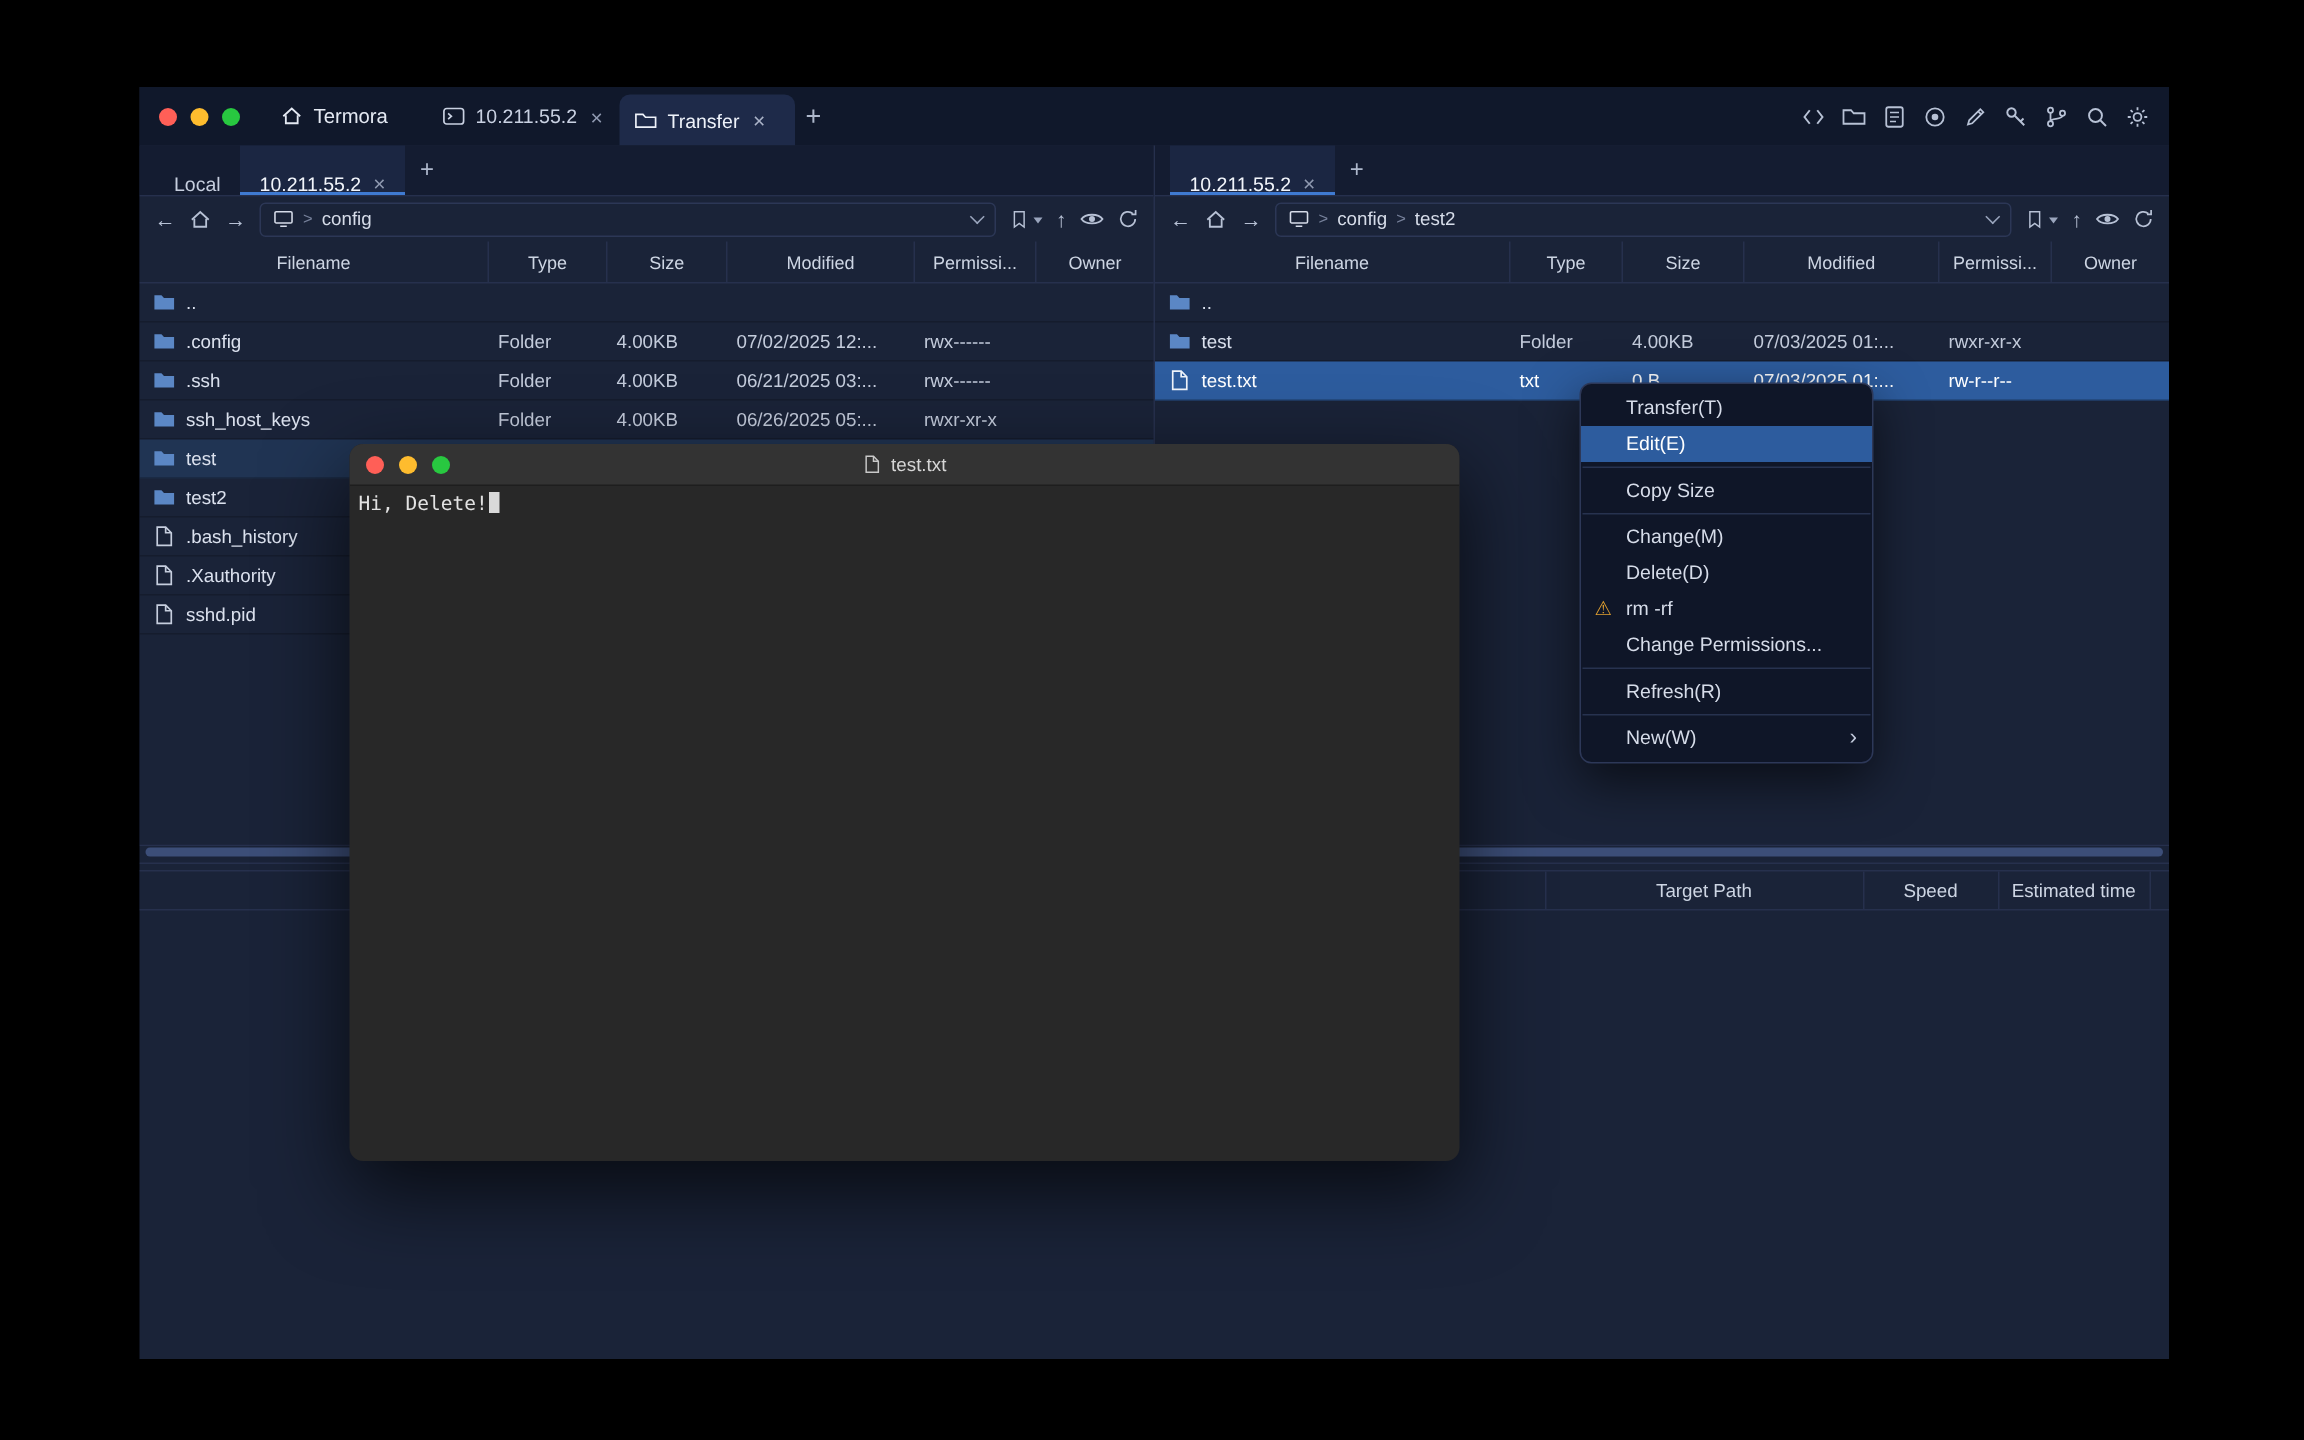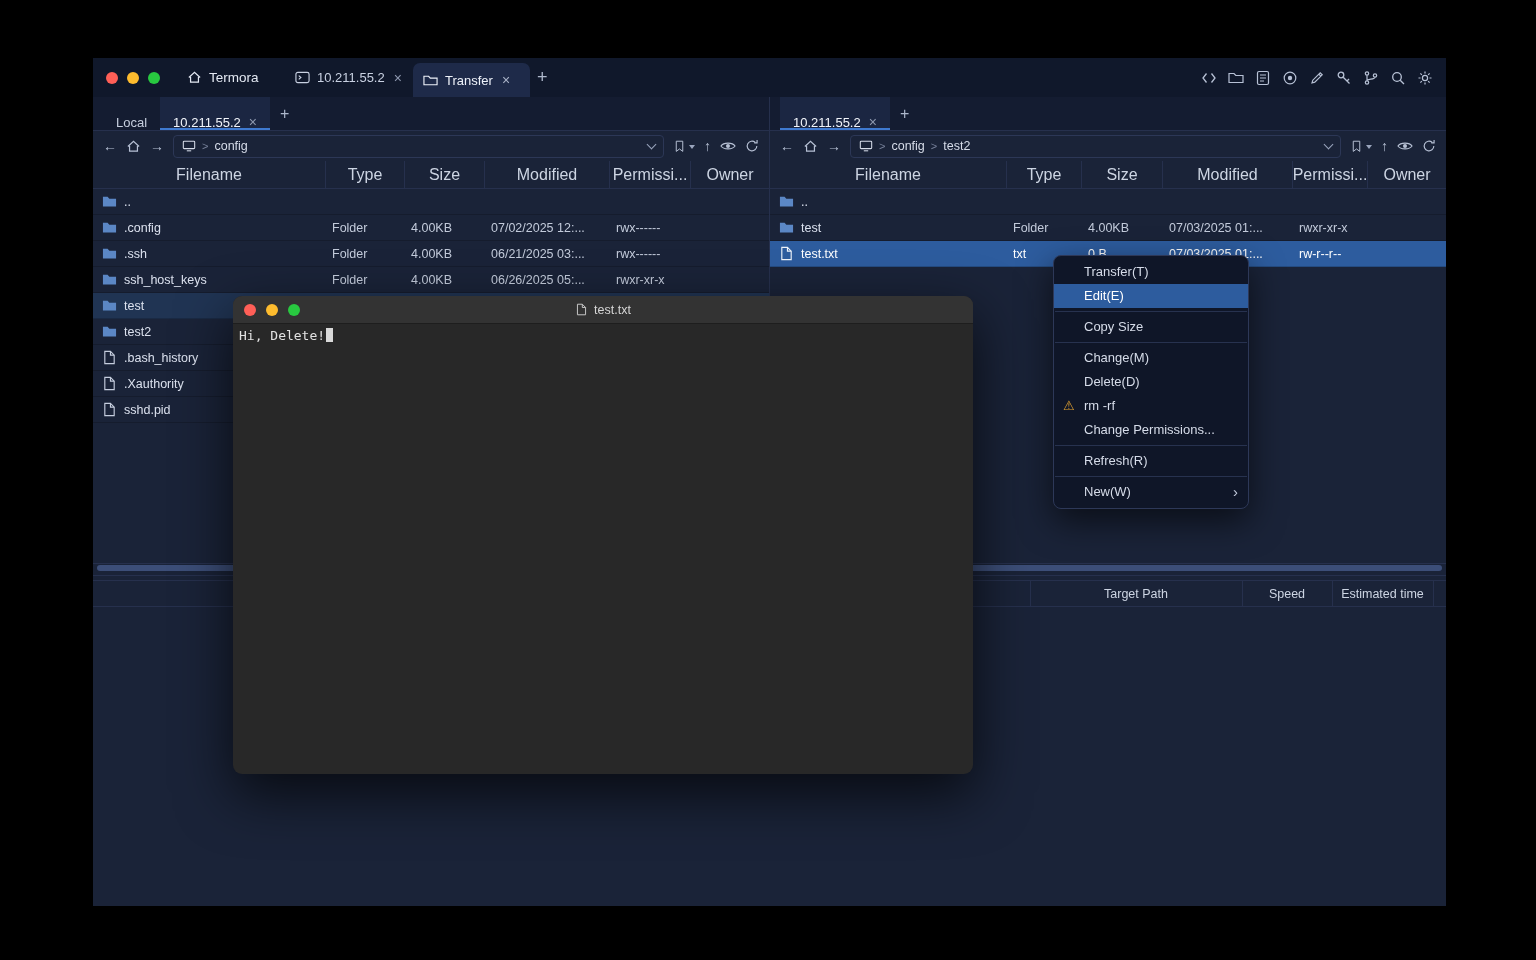--- a/index.html
+++ b/index.html
@@ -45,21 +45,21 @@
   .ptoolbar{height:30px;display:flex;align-items:center;gap:9px;padding:0 10px;color:#b7c1d5;}
   .navg{font-size:14px;color:#b7c1d5;line-height:1;}
   .pathbar{flex:1;height:21px;border:1px solid #2c3756;border-radius:4px;display:flex;
            align-items:center;gap:6px;padding:0 8px;color:#d6dce9;font-size:12.5px;}
   .crumb-sep{color:#76809a;font-size:11px;}
   .chev{width:6px;height:6px;border-right:1.5px solid #9aa5bd;border-bottom:1.5px solid #9aa5bd;
         transform:rotate(45deg);margin-left:auto;margin-top:-3px;flex:none;}
   .bkgrp{display:flex;align-items:center;gap:3px;}
   .carat{width:0;height:0;border:3.5px solid transparent;border-top:4.5px solid #9aa5bd;margin-top:5px;}
 
-  .thead{height:27px;border-bottom:1px solid #26304d;display:grid;font-size:16px;color:#cdd5e3;}
+  .thead{height:27px;border-bottom:1px solid #26304d;display:grid;font-size:12px;color:#cdd5e3;}
   .left-grid{grid-template-columns:233px 79px 80px 125px 81px 1fr;}
   .right-grid{grid-template-columns:237px 75px 81px 130px 75px 1fr;}
   .hcell{display:flex;align-items:center;justify-content:center;border-right:1px solid #26304d;}
   .hcell:last-child{border-right:none;}
   .trow{height:25px;display:grid;font-size:12.5px;color:#c3cbdb;border-bottom:1px solid rgba(0,0,0,.18);}
   .cell{display:flex;align-items:center;padding-left:6px;overflow:hidden;white-space:nowrap;}
   .cell.name{padding-left:9px;gap:7px;color:#dbe1ee;}
   .fic{width:15px;height:15px;flex:none;}
   .fic.folder{color:#5b87c5;}
   .fic.file{color:#c6cede;}

